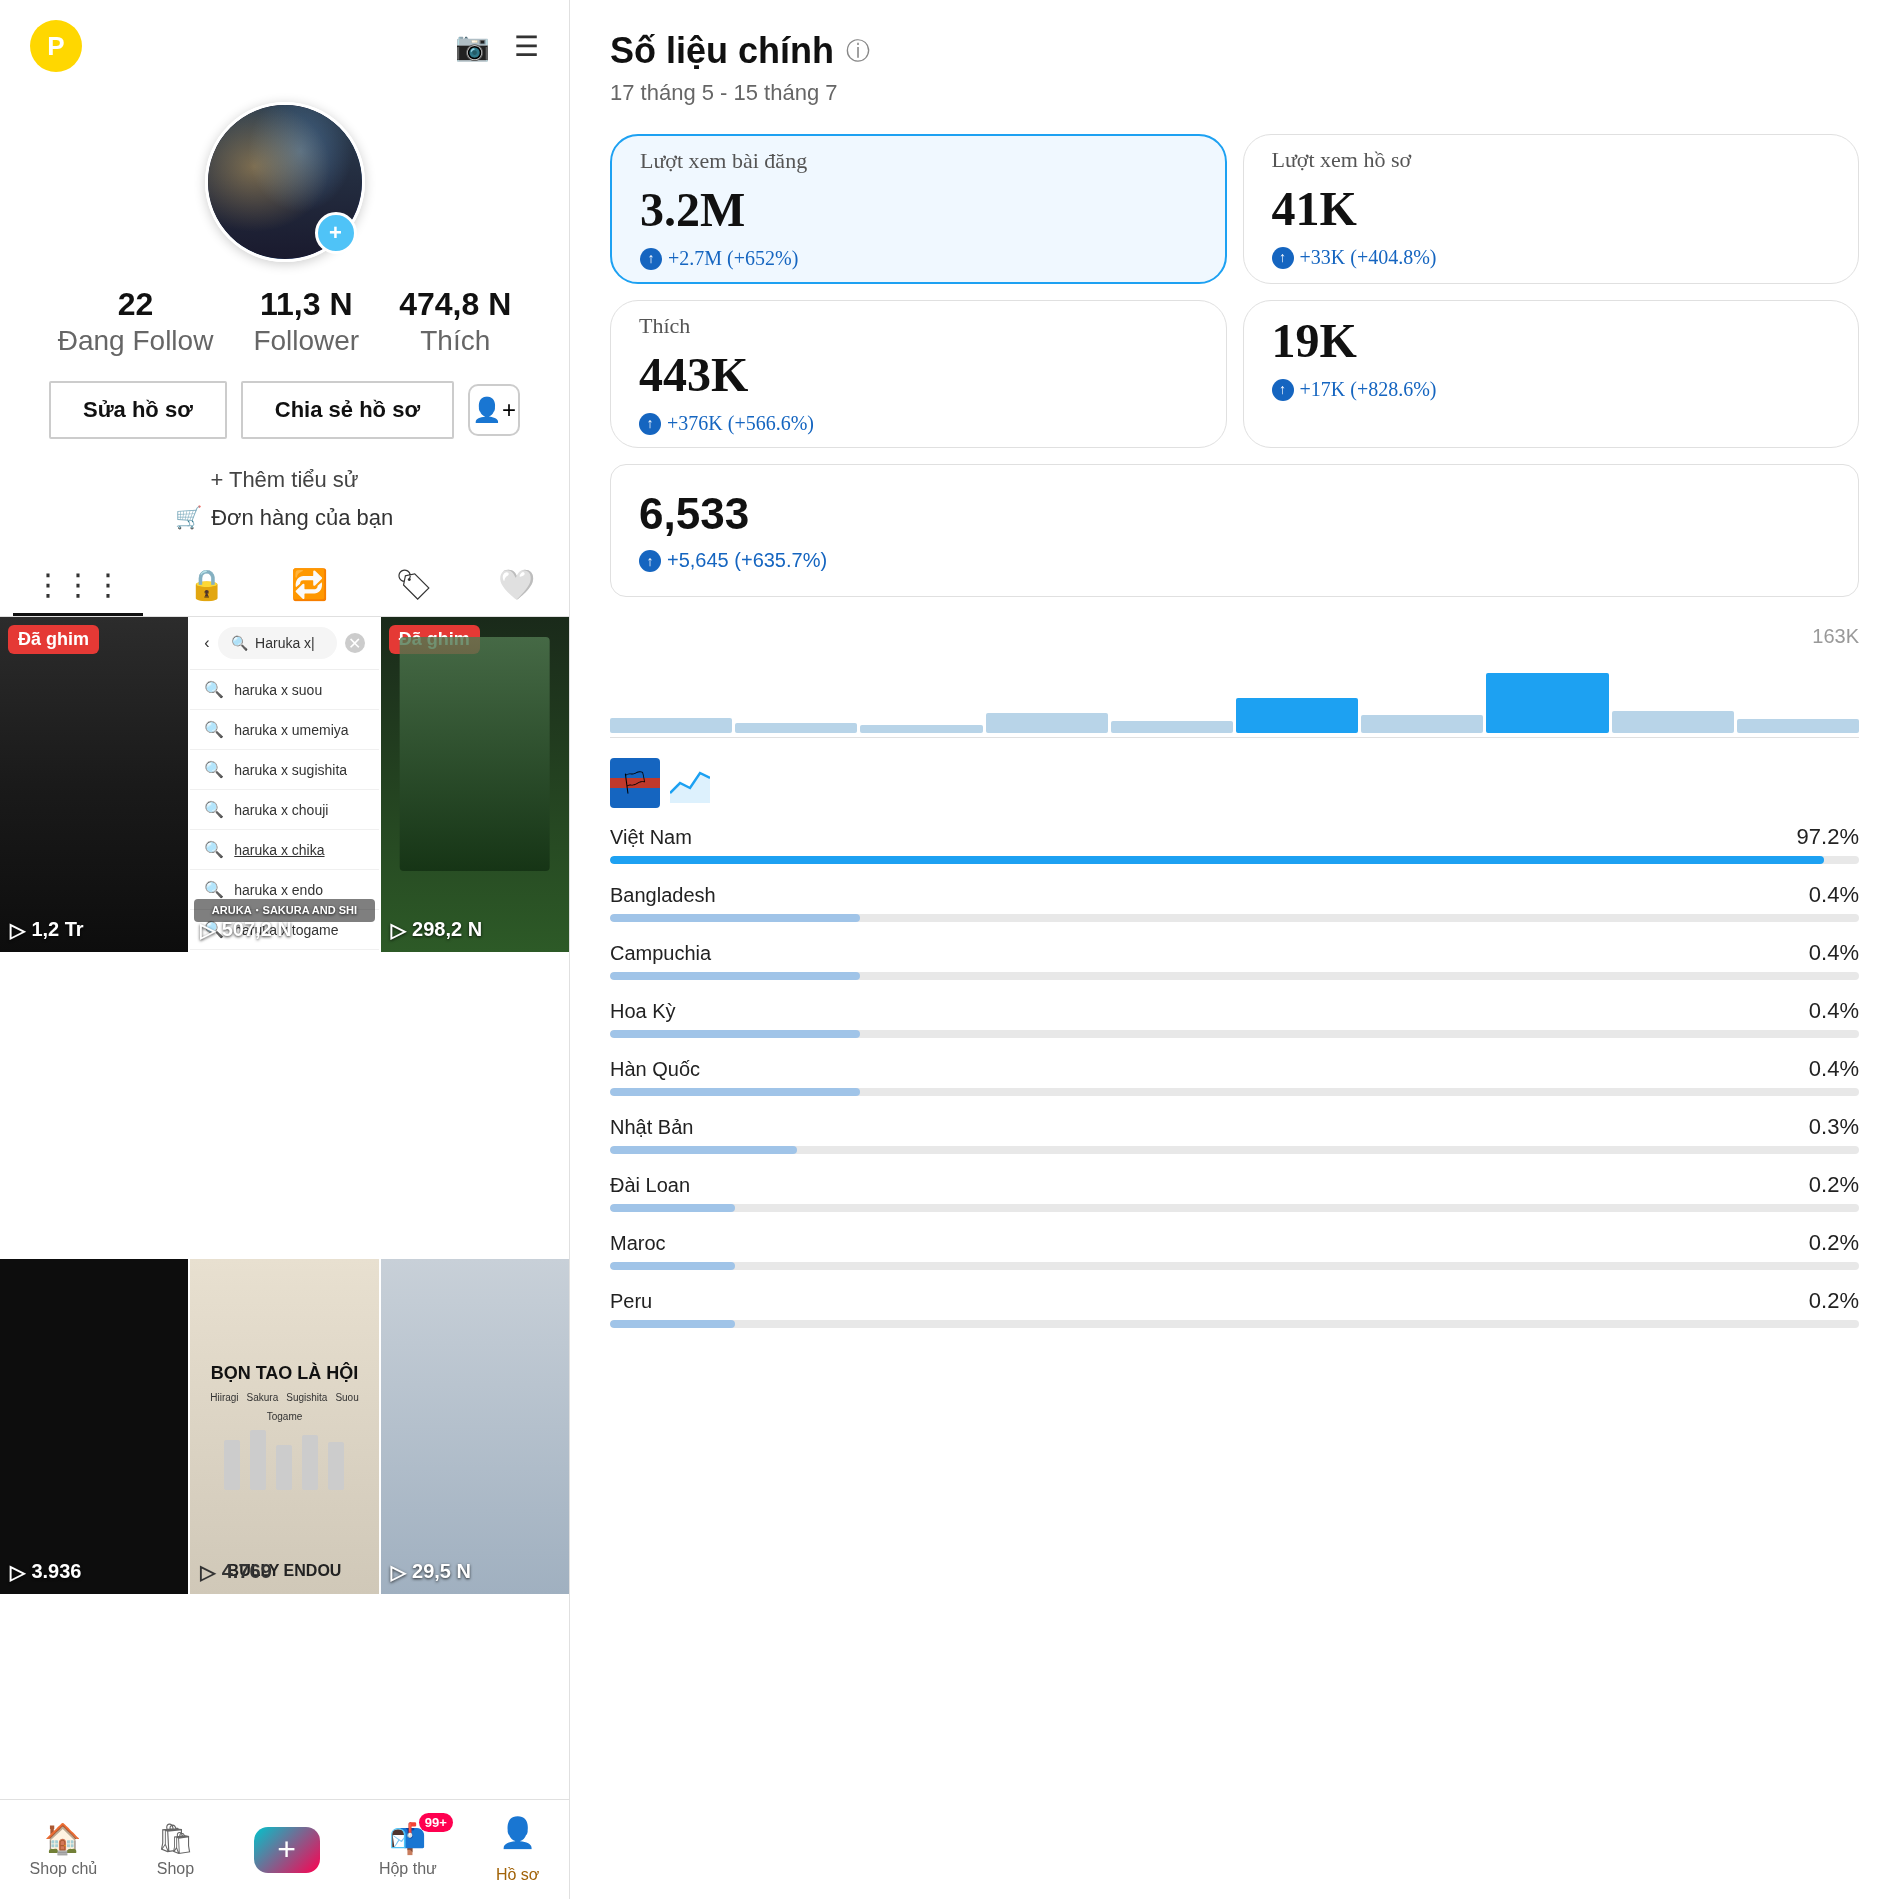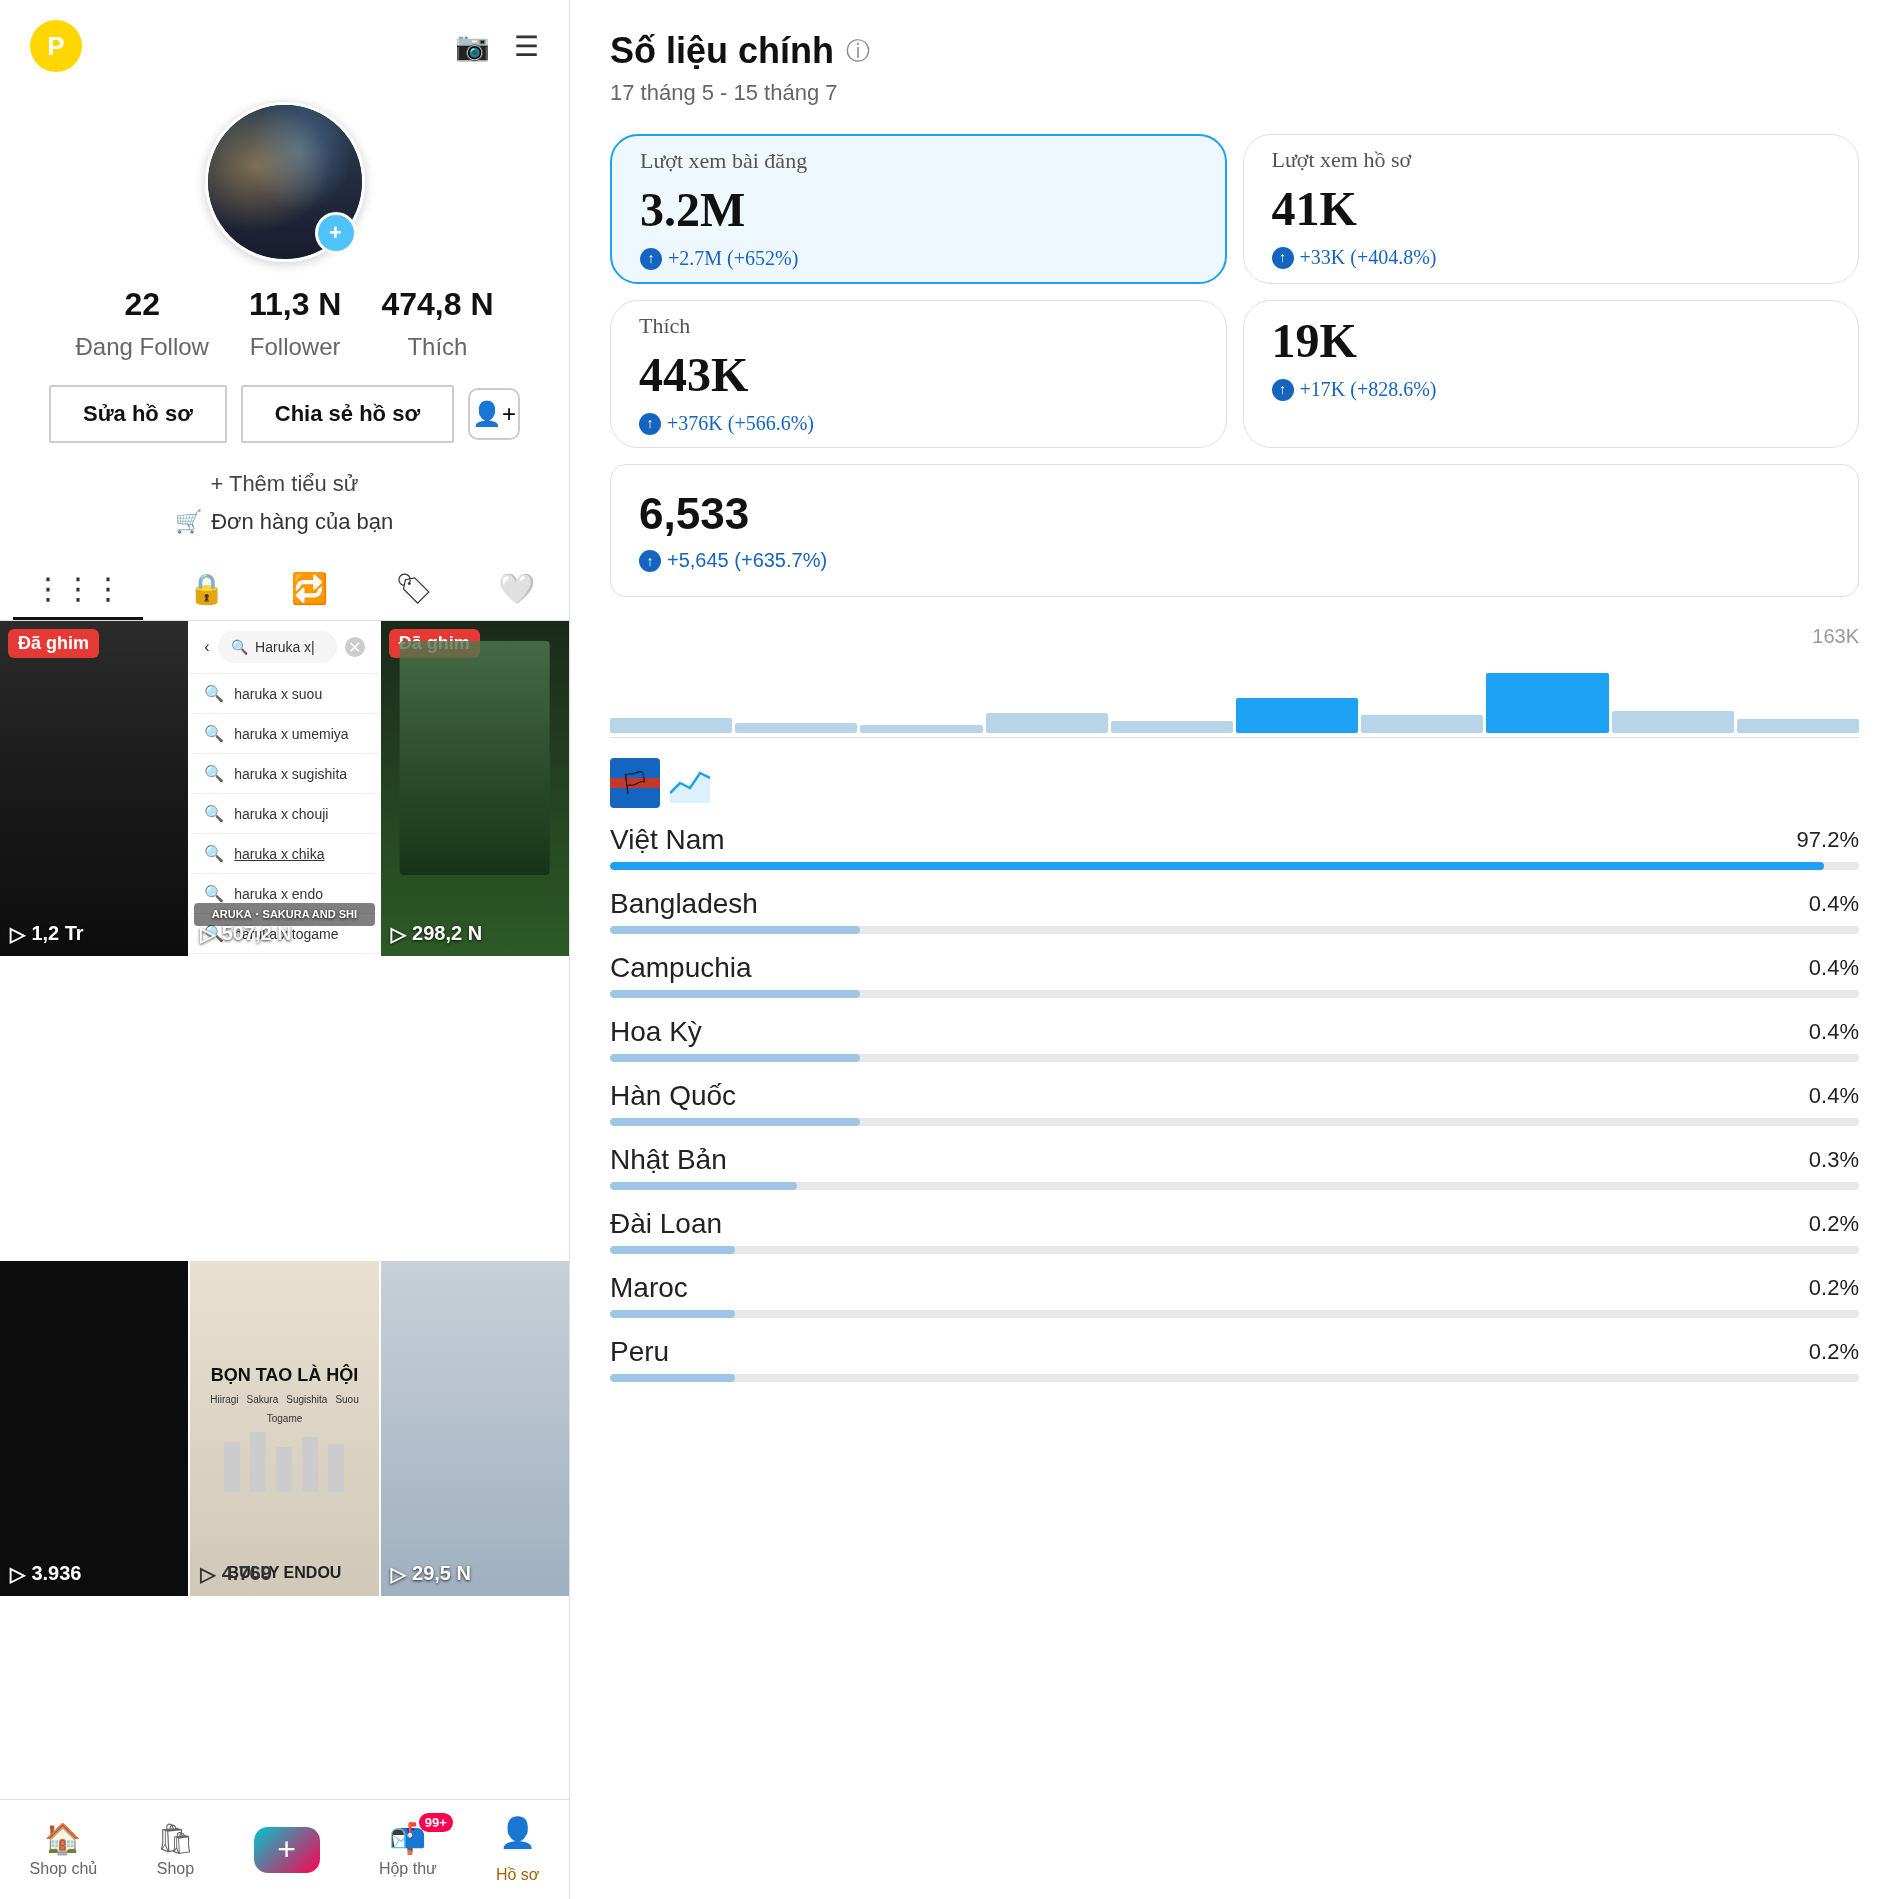--- a/index.html
+++ b/index.html
@@ -115,23 +115,23 @@
       align-items: center;
     }
 
     .stat-num {
       font-size: 32px;
       font-weight: 700;
       color: #111;
     }
 
     .stat-label {
-      font-size: 24px;
+      font-size: 28px;
       color: #666;
-      margin-top: 10px;
+      margin-top: 2px;
     }
 
     .action-buttons {
       display: flex;
       gap: 14px;
       margin-top: 24px;
       align-items: center;
     }
 
     .btn-outline {
@@ -535,21 +535,21 @@
       gap: 6px;
     }
 
     .country-header {
       display: flex;
       justify-content: space-between;
       align-items: center;
     }
 
     .country-name {
-      font-size: 28px;
+      font-size: 20px;
       color: #222;
     }
 
     .country-pct {
       font-size: 22px;
       color: #222;
       font-weight: 500;
     }
 
     .country-bar-bg {

